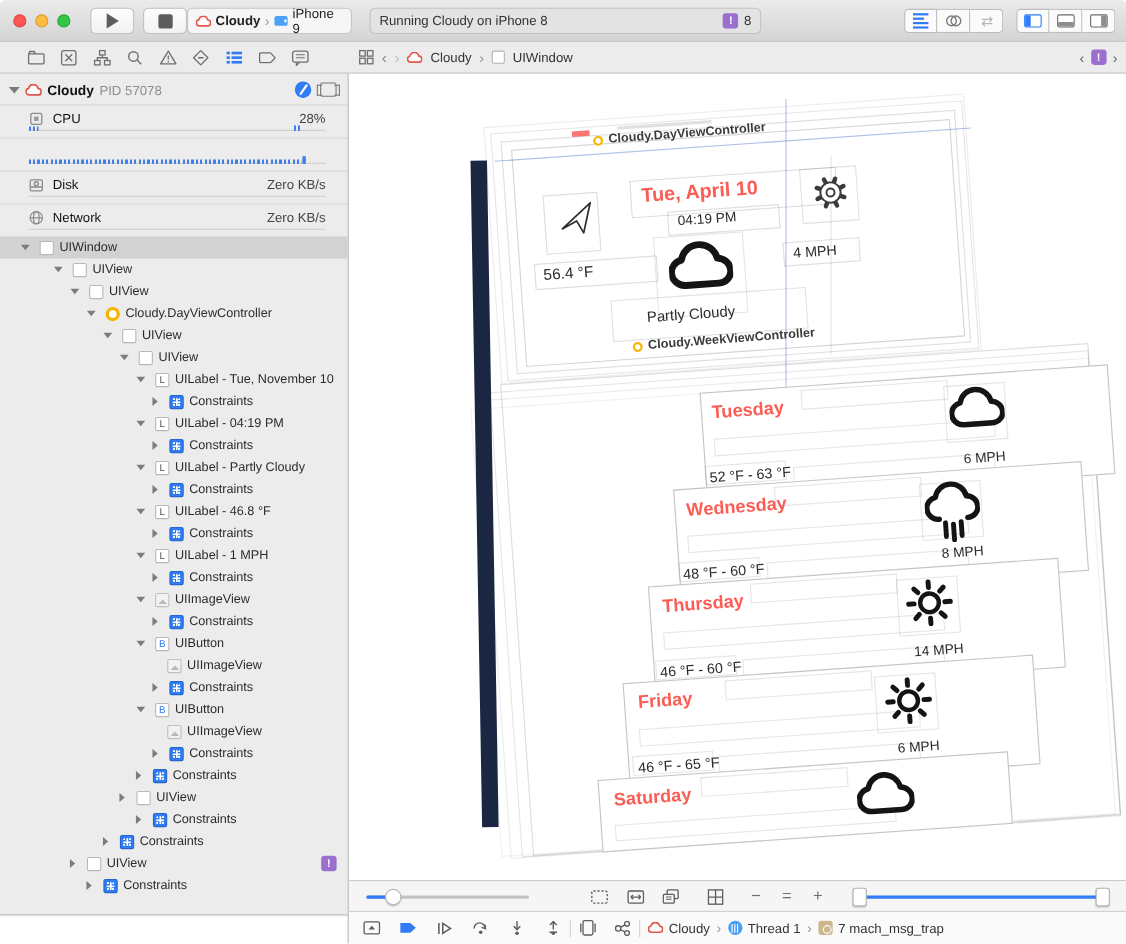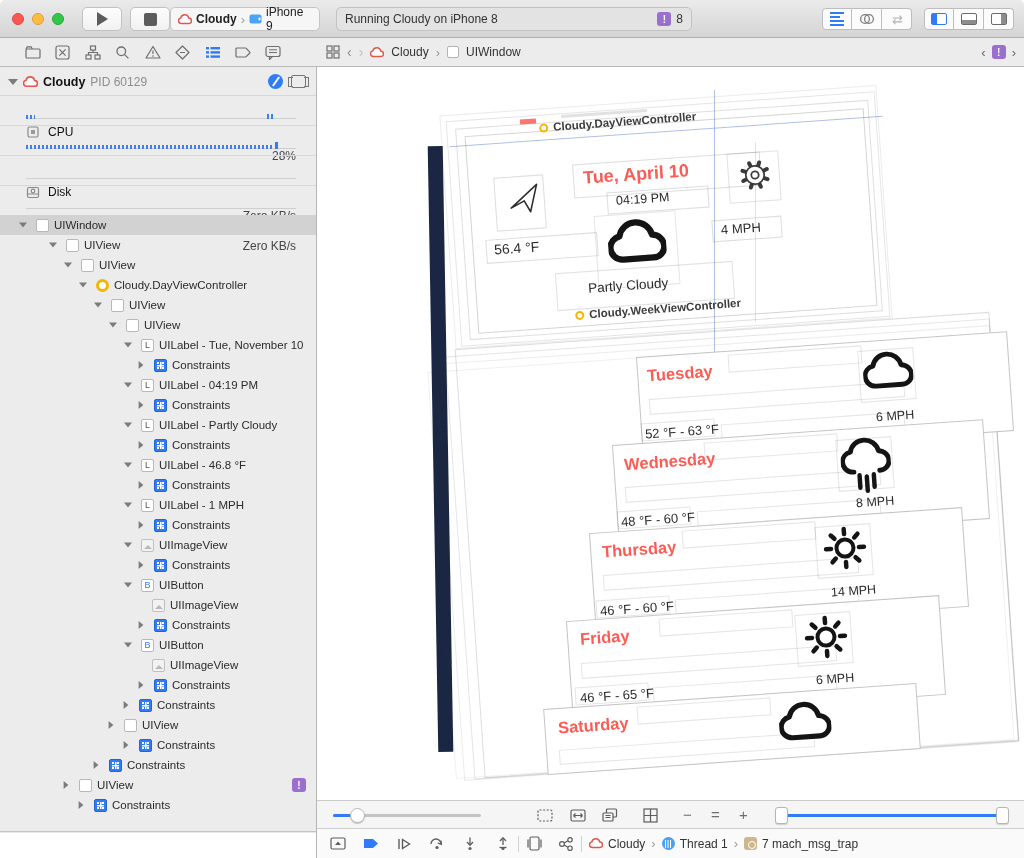--- a/index.html
+++ b/index.html
@@ -58,21 +58,21 @@
   #proc-icons { margin-left:auto; display:flex; gap:8px; margin-right:10px; align-items:center;}
   .gauge-circle { width:15px; height:15px; border-radius:50%; background:#2f7cf6; position:relative; }
   .gauge-circle::before { content:""; position:absolute; left:6.5px; top:2px; width:2px; height:11px; background:#fff; transform:rotate(35deg); }
   .vh-icon { width:15px; height:13px; border:1.5px solid #777; border-radius:2px; position:relative; background:#ececec;}
   .vh-icon::before{ content:""; position:absolute; left:-4px; top:1px; width:4px; height:8px; border:1.5px solid #777; border-right:none; }
   .vh-icon::after{ content:""; position:absolute; right:-4px; top:1px; width:4px; height:8px; border:1.5px solid #777; border-left:none; }
   #gauges { position:absolute; left:0; top:29px; width:316px; }
   .gauge { position:relative; height:30px; border-bottom:1px solid #d8d8d8; }
   .gauge .grow { display:flex; align-items:center; gap:8px; padding:5px 0 0 26px; }
   .gauge .glabel { font-size:12px; color:#111; }
-  .gauge .gvalue { margin-left:auto; margin-right:20px; font-size:12px; color:#444;margin-top:48px; }
+  .gauge .gvalue { margin-left:auto; margin-right:20px; font-size:12px; color:#444; }
   .gbar { position:absolute; left:26px; right:20px; bottom:4px; height:6px; }
   .gbar .track { position:absolute; left:0; right:0; bottom:2px; height:1px; background:#cfcfcf; }
   .cpu-ticks-l { position:absolute; left:0; bottom:2px; width:9px; height:4px; background:repeating-linear-gradient(90deg,#3e7ef0 0 2px,transparent 2px 4px); }
   .cpu-ticks-r { position:absolute; right:22px; bottom:2px; width:7px; height:5px; background:repeating-linear-gradient(90deg,#3e7ef0 0 2px,transparent 2px 4px); }
   .mem-ticks { position:absolute; left:0; bottom:2px; width:248px; height:4px; background:repeating-linear-gradient(90deg,#3e7ef0 0 2px,transparent 2px 4px); }
   .mem-end { position:absolute; left:249px; bottom:2px; width:3px; height:7px; background:#2f7cf6; }
 
   
   #tree { position:absolute; left:0; top:148px; width:316px; height:616px; overflow:hidden; }
   .trow { position:relative; height:20px; display:flex; align-items:center; font-size:11.5px; color:#2b2b2b; white-space:nowrap; }
@@ -315,21 +315,21 @@
 
   <div id="sidebar">
     <div id="proc-header">
       <span class="disc"></span>
       <span>
           <svg width="15" height="12" viewBox="0 0 56 44">
             <path d="M14,38 C7,38 2,32.5 2,26.5 C2,21 6,16.5 11.5,15.5 C13,8 19.5,3 27,3 C35,3 41.5,8.5 43,16 C49.5,16.5 54,21.5 54,27.5 C54,33.5 49,38 43,38 Z" fill="#fff" stroke="#e2574c" stroke-width="6" stroke-linejoin="round"></path>
           </svg>
         </span>
       <b>Cloudy</b>
-      <span class="pid">PID 60129</span>
+      <span class="pid">PID 57078</span>
       <span id="proc-icons">
         <span class="gauge-circle"></span>
         <span class="vh-icon"></span>
       </span>
     </div>
     <div id="gauges">
         <div class="gauge">
           <div class="grow">
             <span>
               <svg width="14" height="14" viewBox="0 0 14 14" fill="none" stroke="#8a8a8a" stroke-width="1.2">

